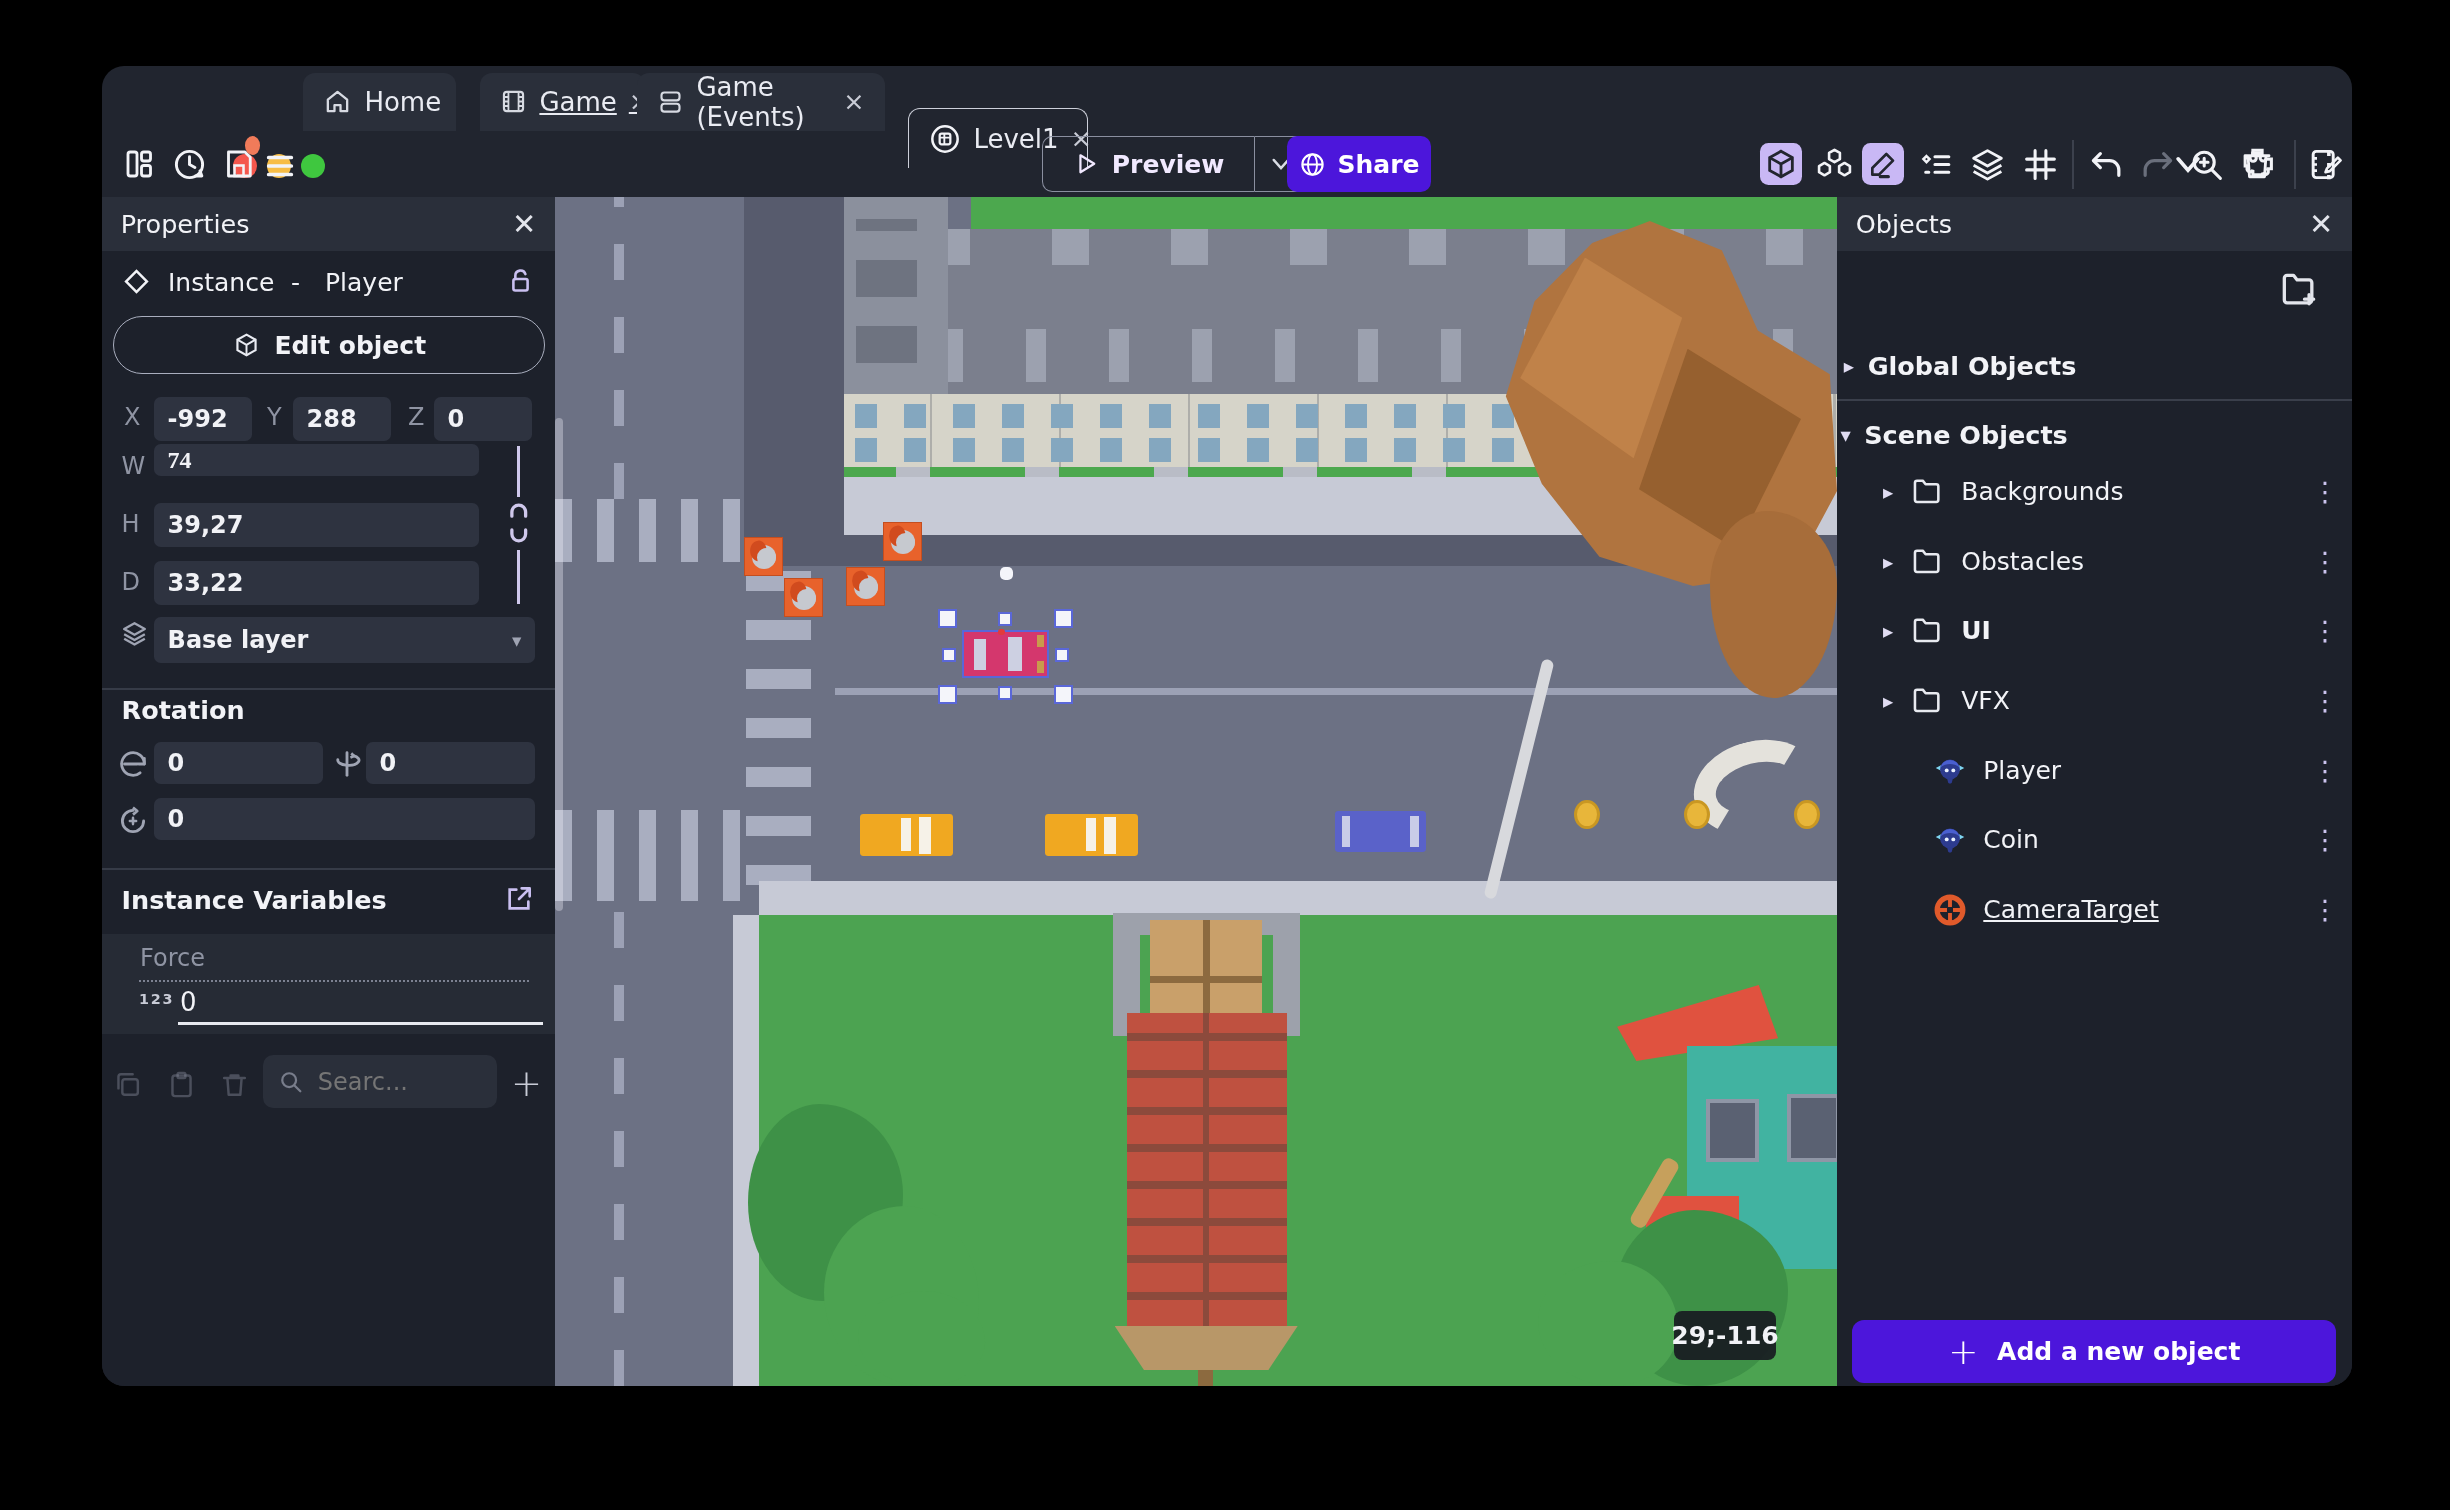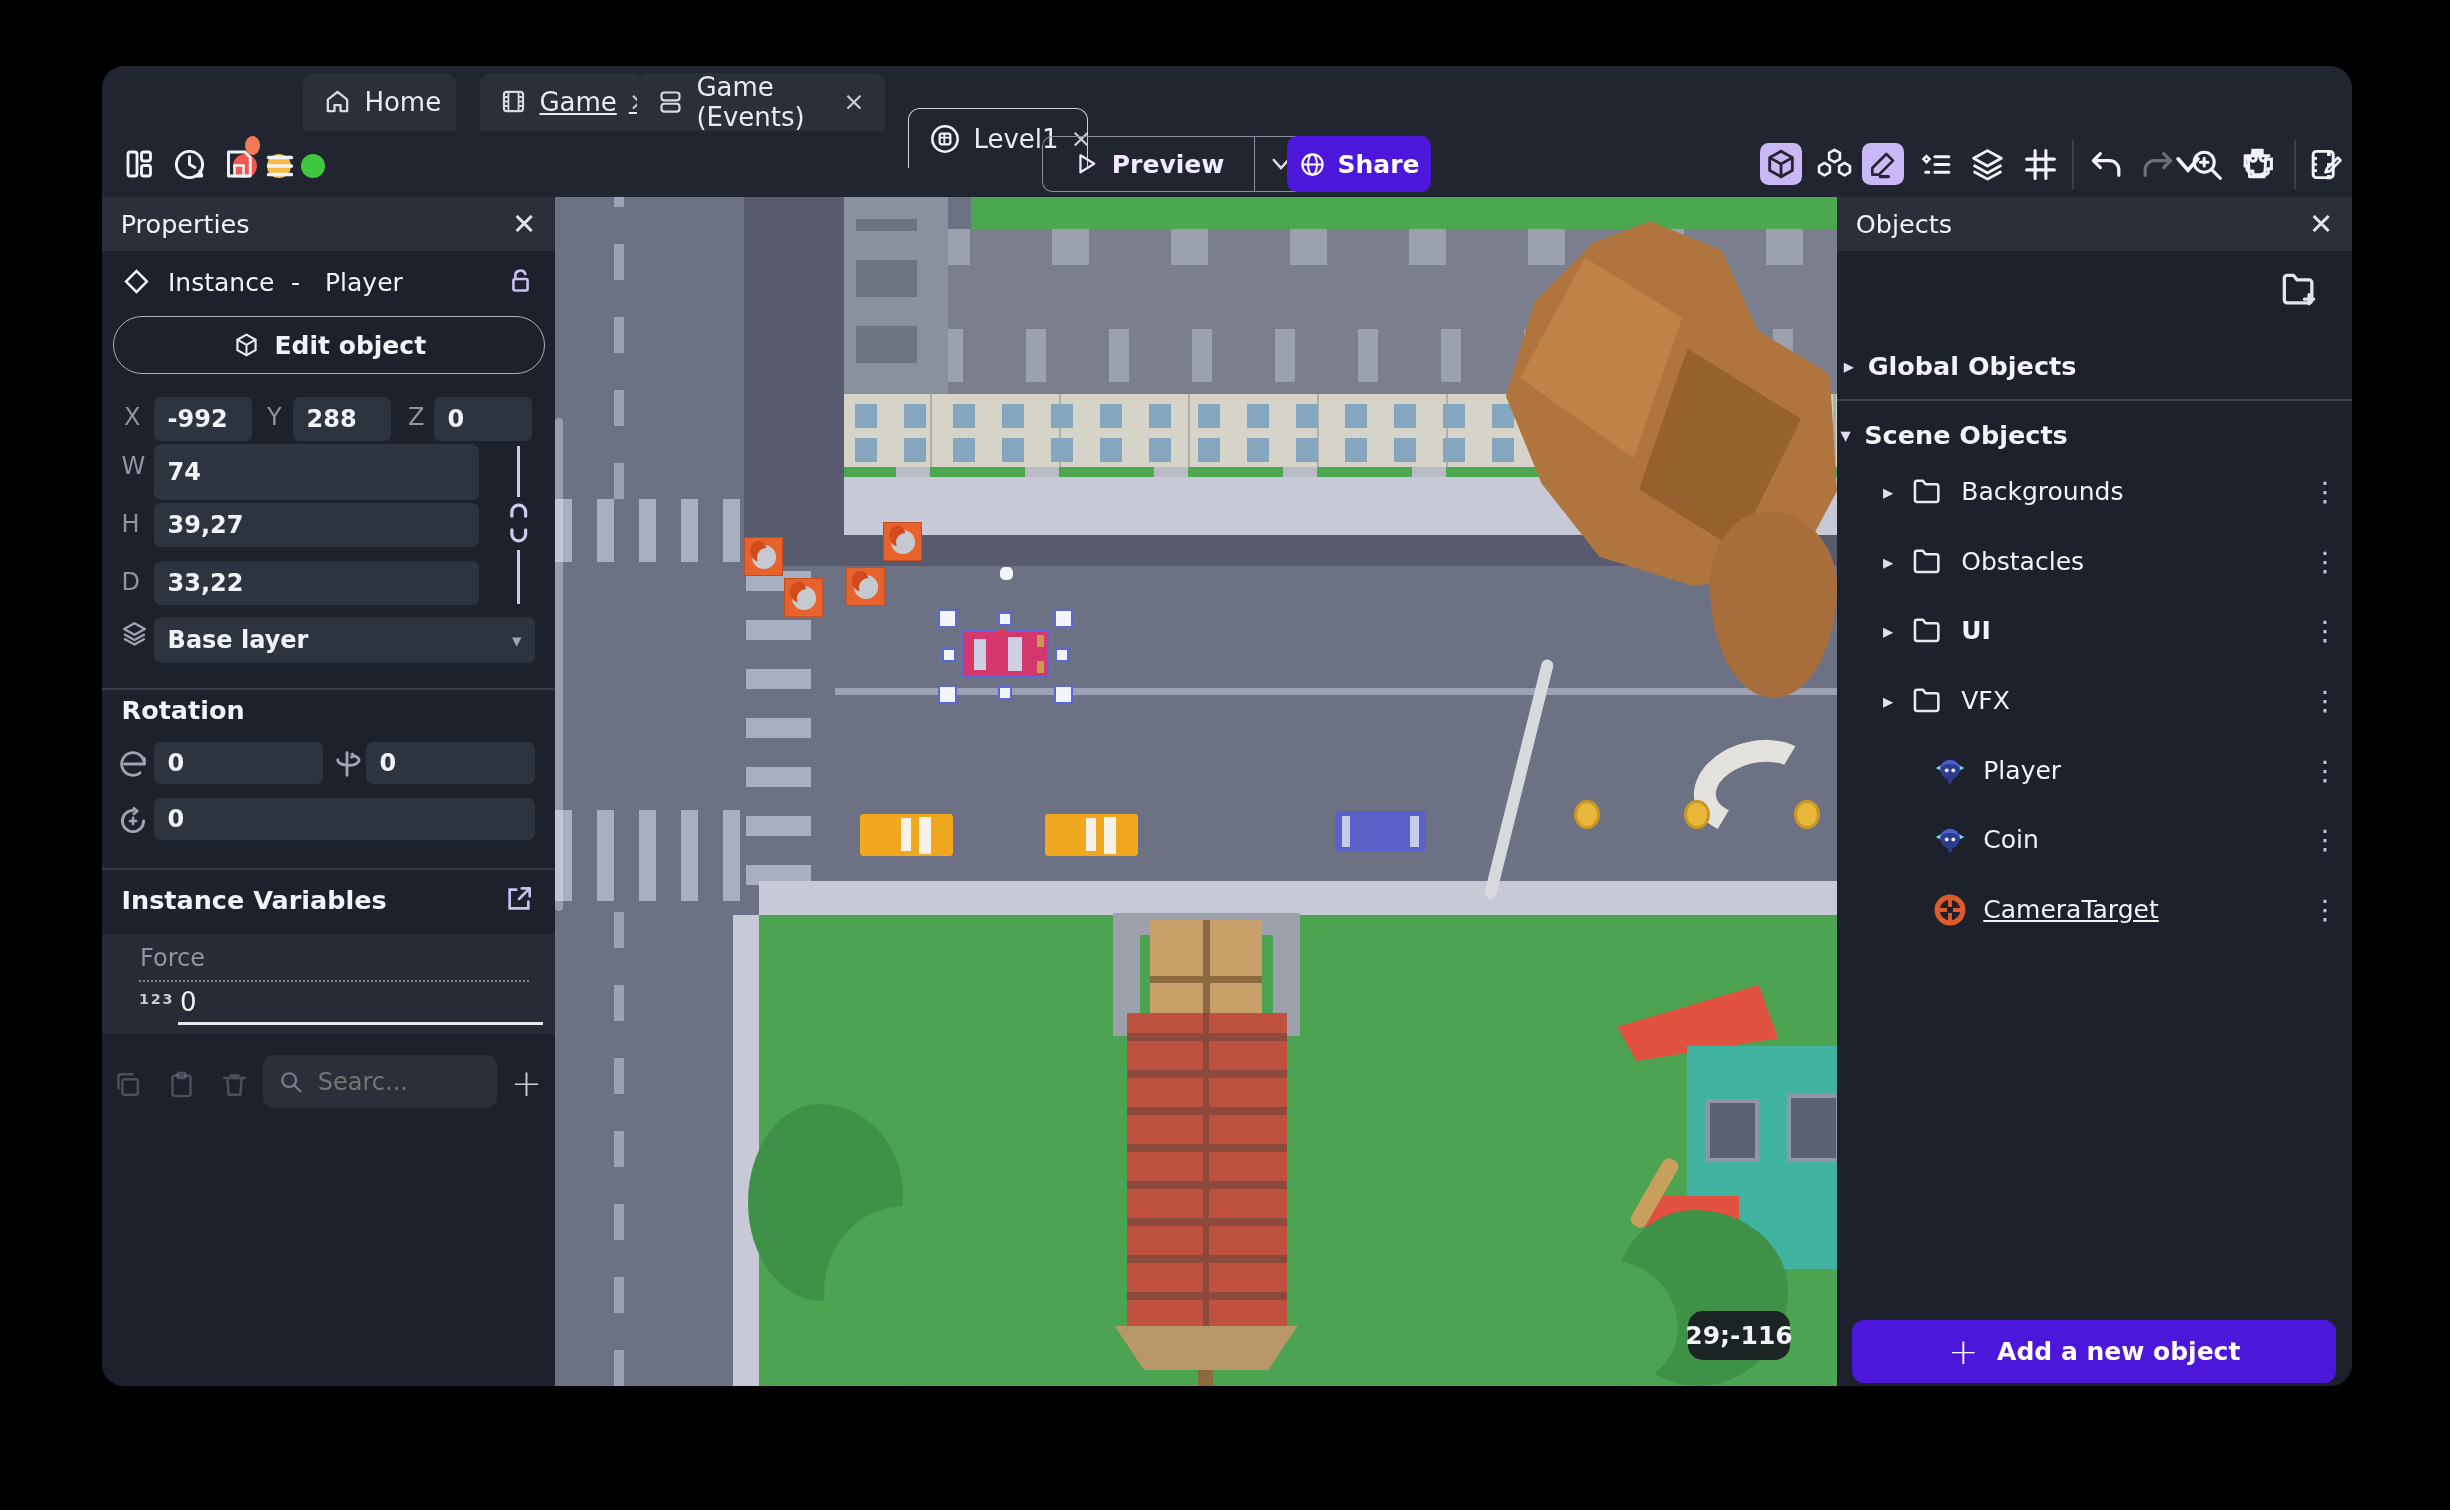--- a/index.html
+++ b/index.html
@@ -261,21 +261,21 @@
     </div>
 
     <span class="lbl abs" style="left:22px;top:206px;">X</span>
     <input class="field abs" style="left: 52px; top: 200px; width: 98px; height: 44px;" value="-992">
     <span class="lbl abs" style="left:165px;top:206px;">Y</span>
     <input class="field abs" style="left: 191px; top: 200px; width: 98px; height: 44px;" value="288">
     <span class="lbl abs" style="left:306px;top:206px;">Z</span>
     <input class="field abs" style="left: 332px; top: 200px; width: 98px; height: 44px;" value="0">
 
     <span class="lbl abs" style="left:19.5px;top:255px;">W</span>
-    <input class="field abs" style="left: 52px; top: 247px; width: 325px; height: 56px;" value="74">
+    <input class="field abs" style="left: 52px; top: 247px; width: 325px; height: 32px; font-family: Liberation Serif, serif;" value="74">
     <span class="lbl abs" style="left:19.5px;top:313px;">H</span>
     <input class="field abs" style="left: 52px; top: 306px; width: 325px; height: 44px;" value="39,27">
     <span class="lbl abs" style="left:19.5px;top:371px;">D</span>
     <input class="field abs" style="left: 52px; top: 364px; width: 325px; height: 44px;" value="33,22">
     <div class="abs" style="left:415px;top:249px;width:2.5px;height:51px;background:#CFC8EC;"></div>
     <span class="abs" style="left:404px;top:304px;">
         <svg width="25.5" height="44" viewBox="0 0 18 32">
           <path d="M9 3a5 5 0 0 1 5 5v3M9 3a5 5 0 0 0-5 5v3M9 29a5 5 0 0 1-5-5v-3M9 29a5 5 0 0 0 5-5v-3" fill="none" stroke="#CFC8EC" stroke-width="2.4" stroke-linecap="round"></path>
         </svg>
       </span>
@@ -498,21 +498,21 @@
       <div class="scn" style="left:48px;top:313px;width:71px;height:31px;background:#D04A3A;"></div>
     </div>
 
     <div class="tree" style="left:193px;top:907px;width:155px;height:197px;"></div>
     <div class="tree2" style="left:269px;top:1009px;width:155px;height:180px;"></div>
     <div class="tree2" style="left:303px;top:1094px;width:127px;height:95px;"></div>
     <div class="scn" style="left:1091px;top:958px;width:17px;height:76px;background:#C6A05C;transform:rotate(30deg);border-radius:6.8px;"></div>
     <div class="tree" style="left:1059px;top:1013px;width:174px;height:176px;"></div>
     <div class="tree2" style="left:983px;top:1064px;width:140px;height:125px;"></div>
 
-    <div class="scn" style="left:1119px;top:1114px;width:102px;height:49px;background:rgba(24,27,34,.92);border-radius:15px;display:flex;align-items:center;justify-content:center;margin-left:14px;">
+    <div class="scn" style="left:1119px;top:1114px;width:102px;height:49px;background:rgba(24,27,34,.92);border-radius:8px;display:flex;align-items:center;justify-content:center;">
       <span style="color:#F2F3F7;font-size:25px;font-weight:bold;">29;-116</span>
     </div>
 
     <div class="scn" style="left:0;top:221px;width:7.6px;height:493px;background:rgba(240,242,248,.35);border-radius:4.2px;"></div>
   </div>
 
   <div class="panel" style="left:1735px;width:515px;">
     <div class="panel-header">
       <span class="panel-title">Objects</span>
       <span class="closeX">✕</span>

